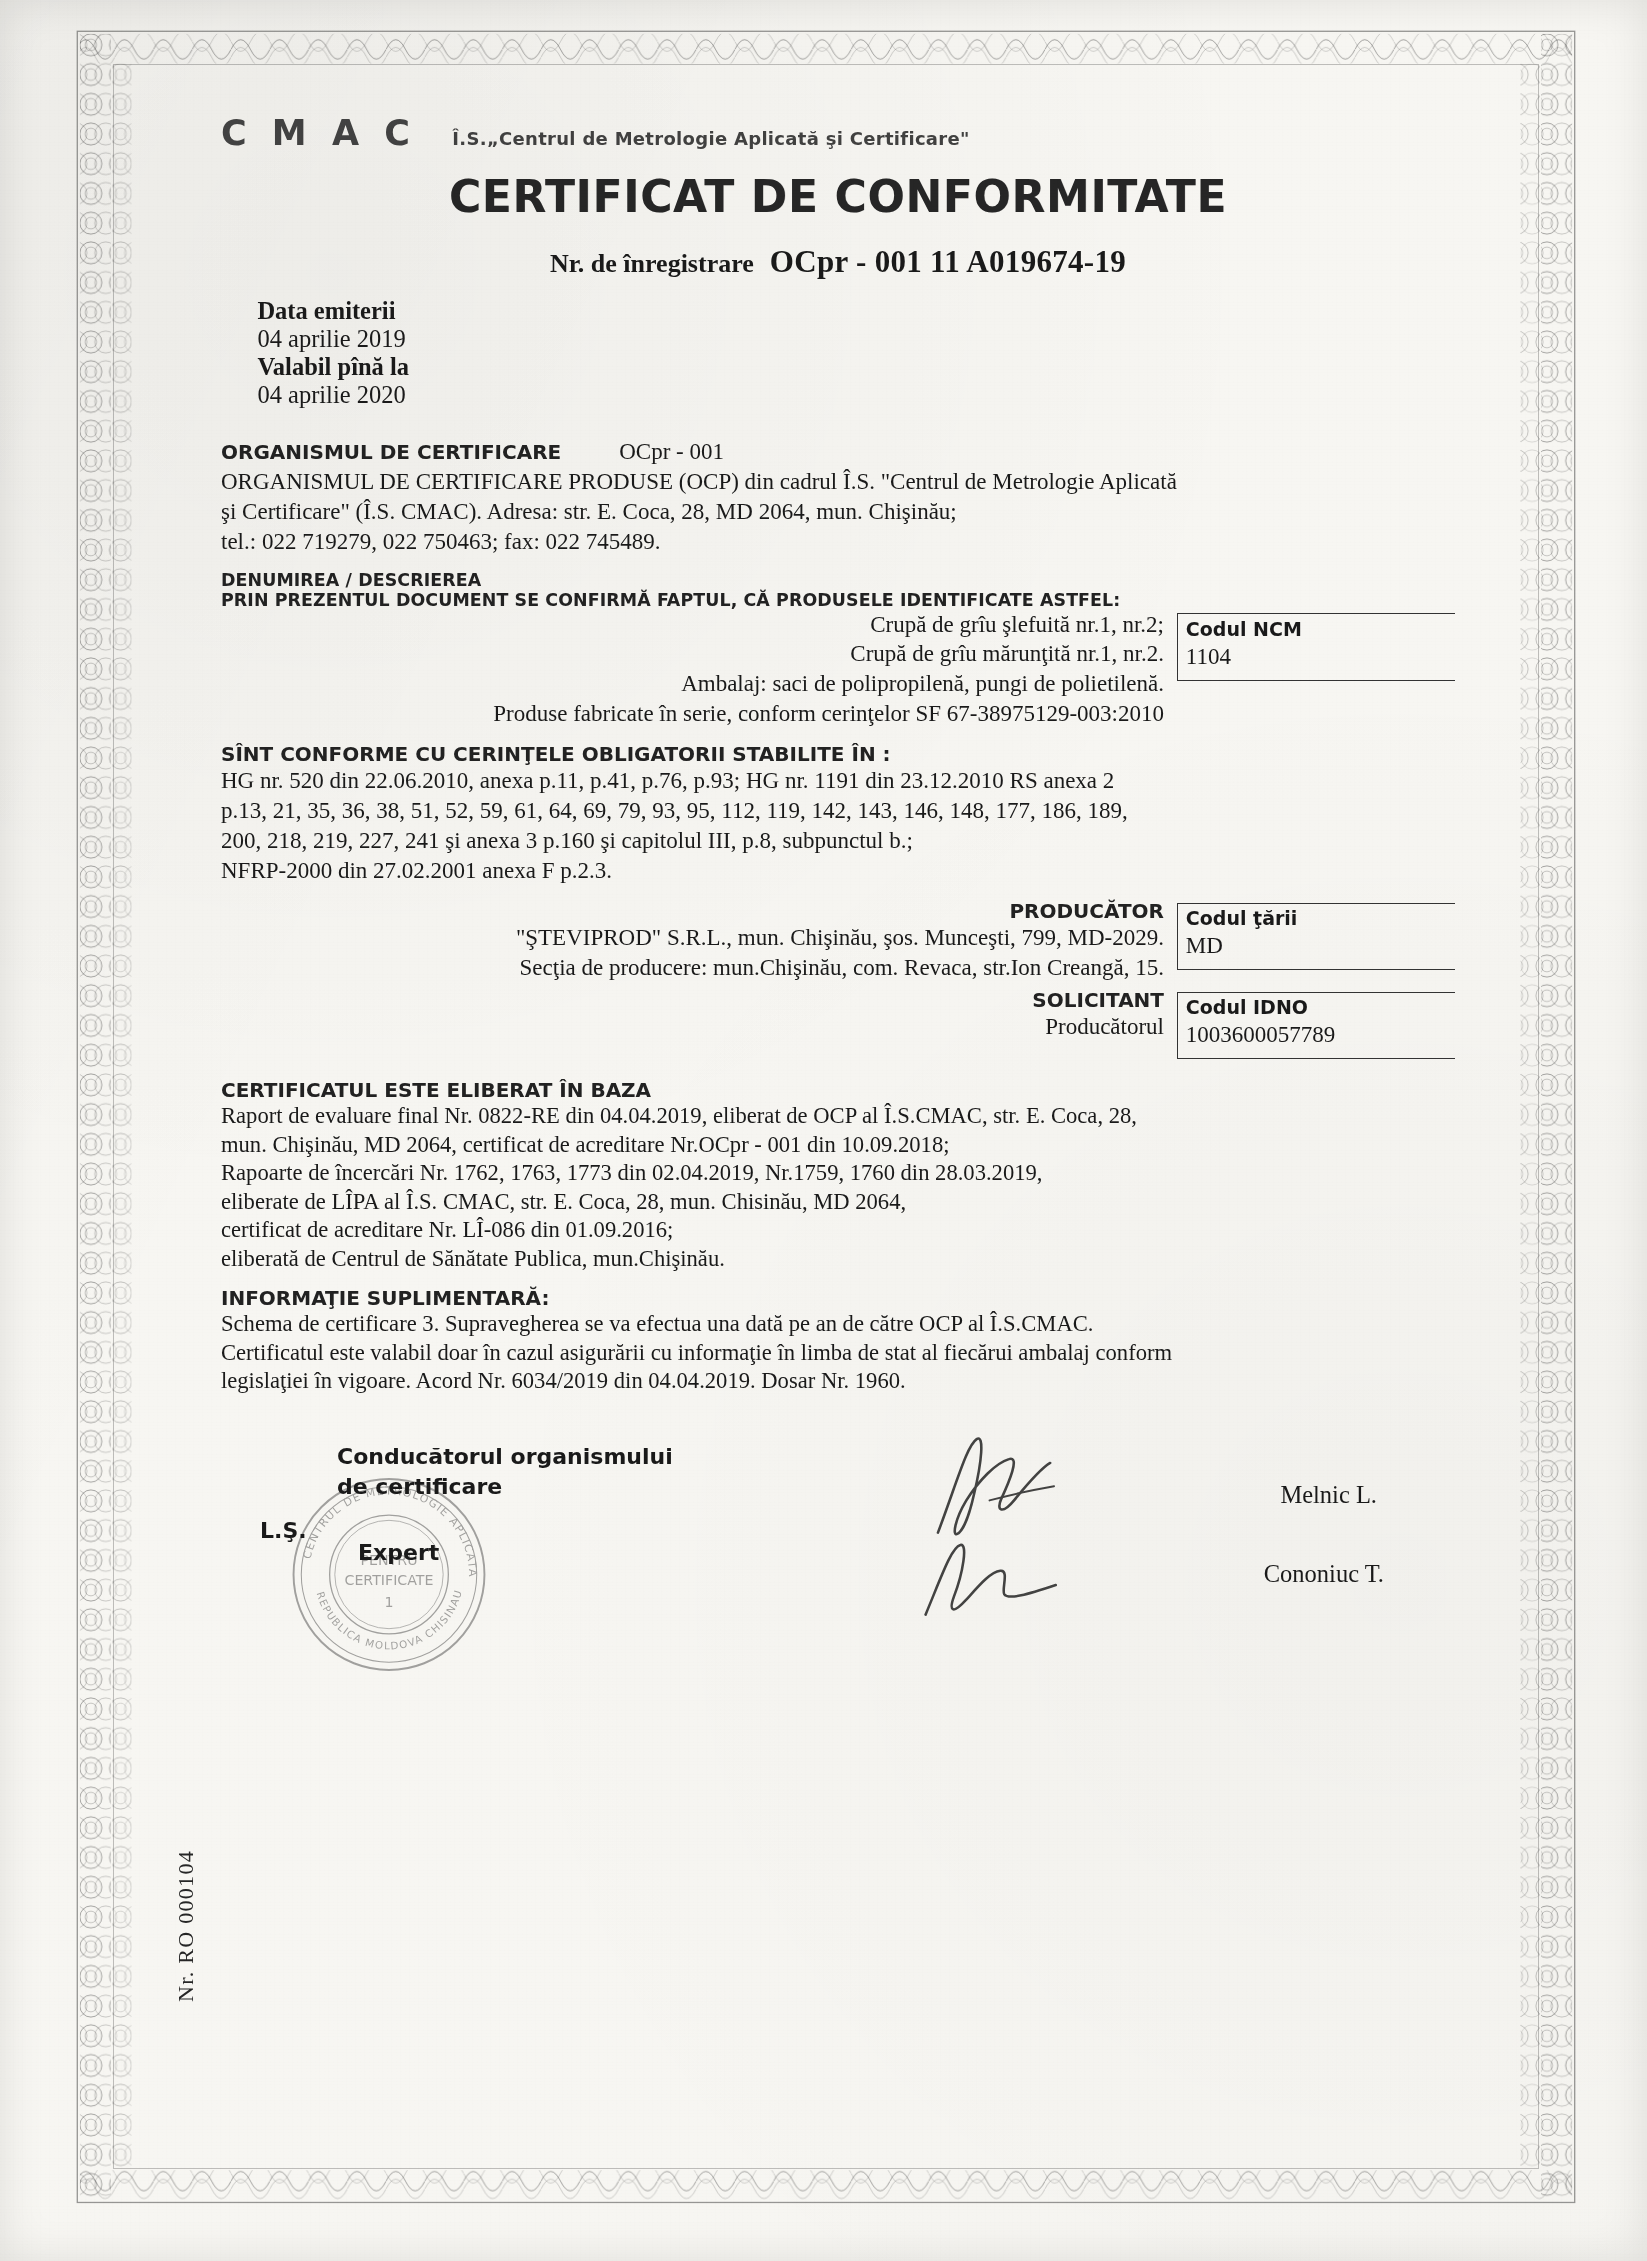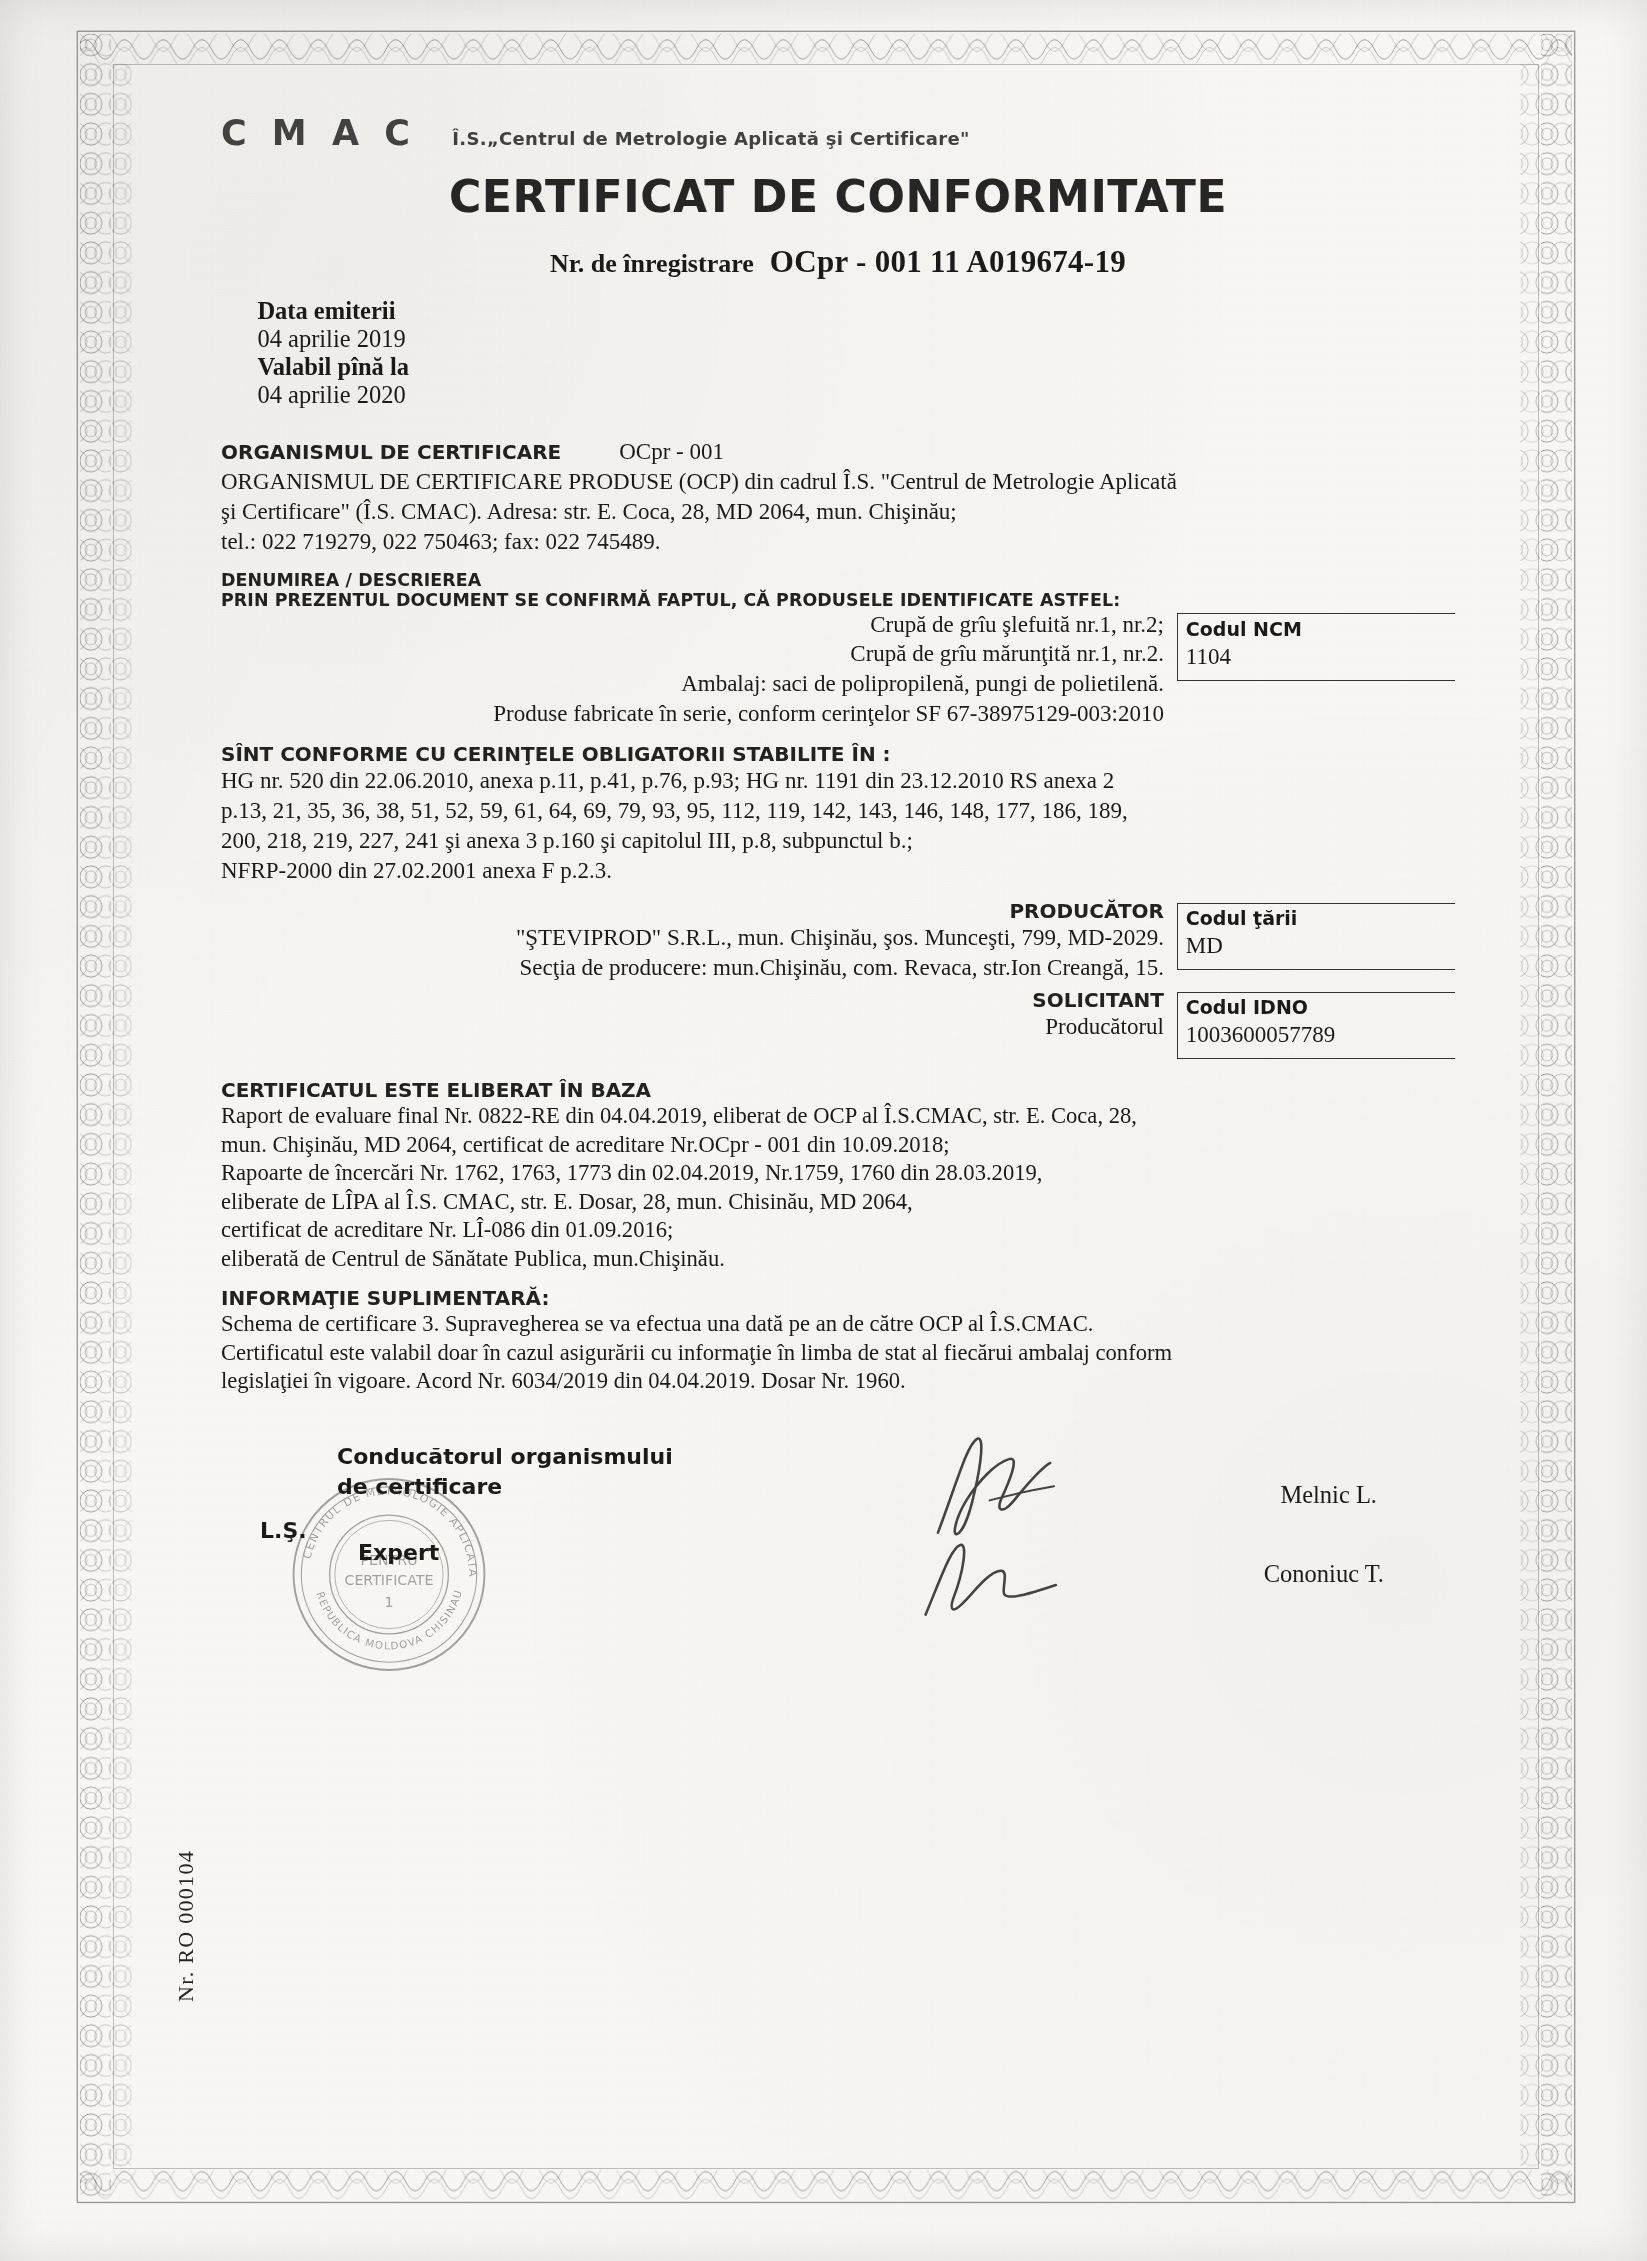--- a/index.html
+++ b/index.html
@@ -405,21 +405,21 @@
       </div>
     </div>
 
     <div class="section-gap"></div>
 
     <div class="block">
       <div class="caps-head-lg">CERTIFICATUL ESTE ELIBERAT ÎN BAZA</div>
       <div class="line-tight">Raport de evaluare final Nr. 0822-RE din 04.04.2019,  eliberat de OCP al Î.S.CMAC, str. E. Coca, 28,</div>
       <div class="line-tight">mun. Chişinău, MD 2064,  certificat de acreditare Nr.OCpr - 001 din 10.09.2018;</div>
       <div class="line-tight">Rapoarte de încercări Nr. 1762, 1763, 1773 din 02.04.2019, Nr.1759, 1760 din 28.03.2019,</div>
-      <div class="line-tight">eliberate de LÎPA al Î.S. CMAC, str. E. Dosar, 28, mun. Chisinău, MD 2064,</div>
+      <div class="line-tight">eliberate de LÎPA al Î.S. CMAC, str. E. Coca, 28, mun. Chisinău, MD 2064,</div>
       <div class="line-tight">certificat de acreditare Nr. LÎ-086 din  01.09.2016;</div>
       <div class="line-tight">eliberată de Centrul de Sănătate Publica, mun.Chişinău.</div>
     </div>
 
     <div class="section-gap-sm"></div>
 
     <div class="block">
       <div class="caps-head-lg">INFORMAŢIE SUPLIMENTARĂ:</div>
       <div class="line-tight">Schema de certificare 3. Supravegherea se va efectua una dată pe an de către OCP al Î.S.CMAC.</div>
       <div class="line-tight">Certificatul este valabil doar în cazul asigurării  cu informaţie în limba de stat al fiecărui ambalaj conform</div>

